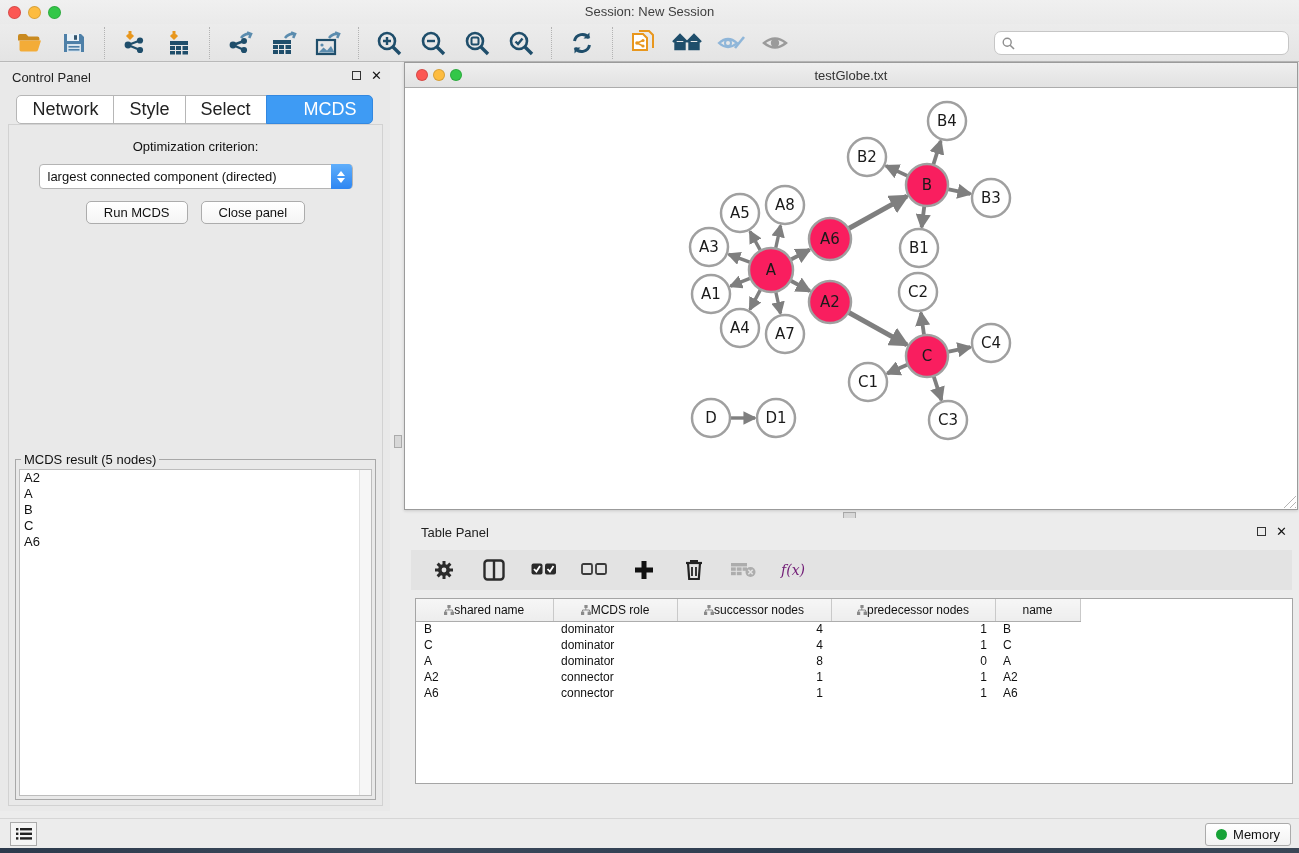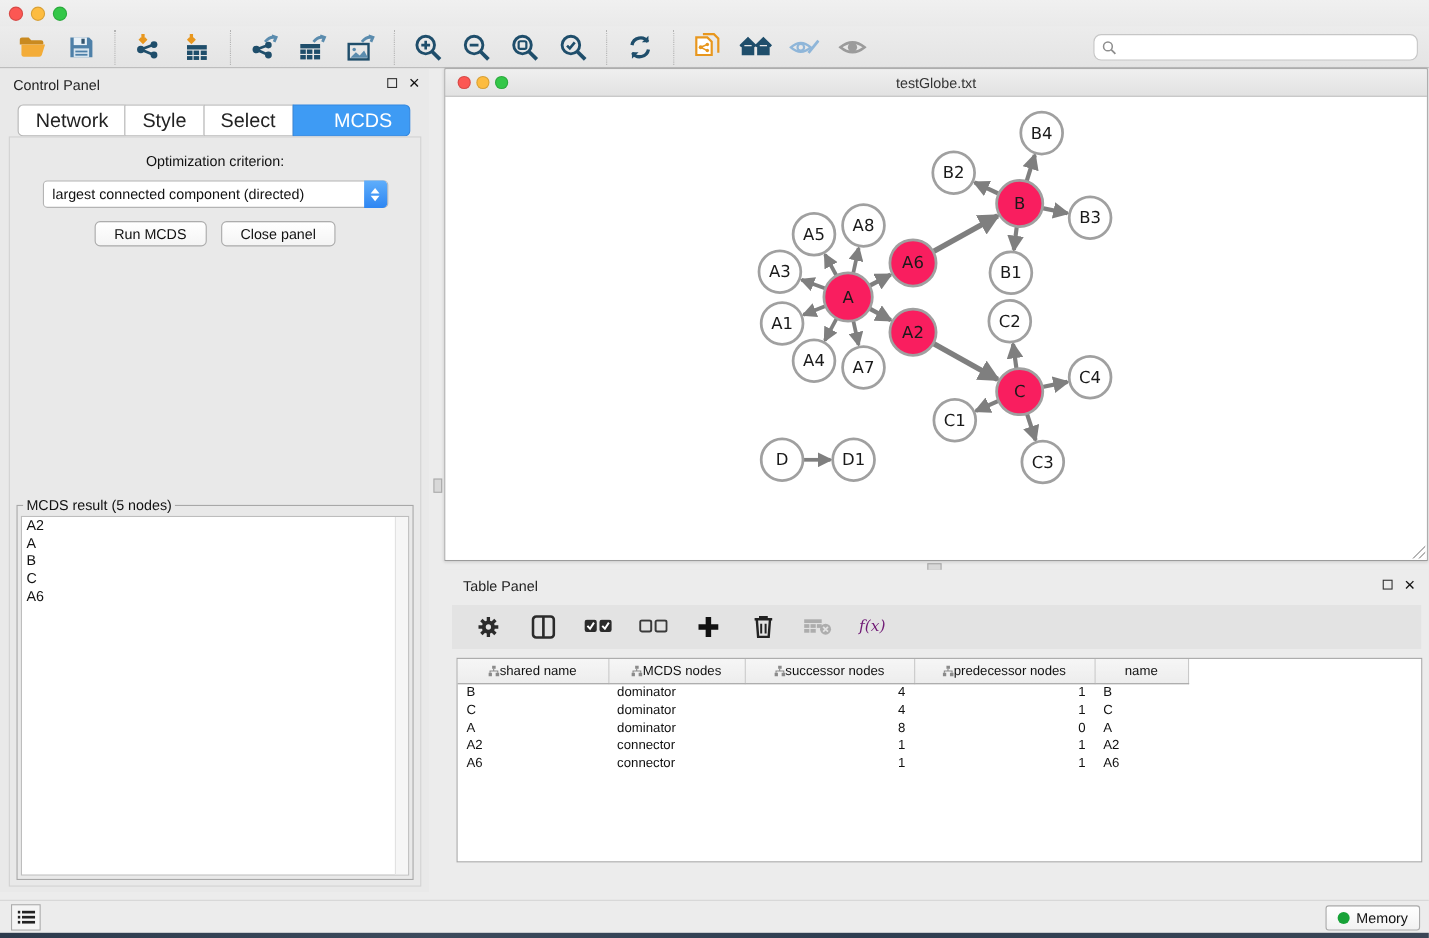--- a/index.html
+++ b/index.html
@@ -111,20 +111,21 @@
 <body>
 
 <div class="app">
 
   <div class="titlebar">
     <div class="lights">
       <div class="light red"></div>
       <div class="light yellow"></div>
       <div class="light green"></div>
     </div>
+    <div class="win-title">Session: New Session</div>
   </div>
 
   <div class="toolbar">
     <div class="tb-group">
       <div class="tb-btn">
         <span>
             <svg width="26" height="22" viewBox="0 0 26 22">
               <path d="M1 4 q0-2 2-2 h6 l2.4 2.5 h9 q2 0 2 2 v2 H1 Z" fill="#C98A20"></path>
               <path d="M2.5 8.5 h21.5 l-3 9.5 q-.5 1.6-2.2 1.6 H4.6 q-1.7 0-2.1-1.6 Z" fill="#F3AC38"></path>
             </svg>
@@ -540,21 +541,21 @@
                   <span>
                     <svg width="10" height="10" viewBox="0 0 10 10">
                       <g fill="#8A8A8A">
                         <rect x="3.4" y="0" width="3.2" height="3"></rect>
                         <rect x="0" y="6.6" width="3.2" height="3.4"></rect>
                         <rect x="6.6" y="6.6" width="3.4" height="3.4"></rect>
                         <path d="M4.8 3 v2 M1.5 6.6 v-1.6 h7 v1.6" stroke="#8A8A8A" stroke-width="1" fill="none"></path>
                       </g>
                     </svg>
                   </span>
-                  <span>MCDS nodes</span>
+                  <span>MCDS role</span>
                 </span>
               </th>
               <th style="width: 154px;">
                 <span class="th-inner">
                   <span>
                     <svg width="10" height="10" viewBox="0 0 10 10">
                       <g fill="#8A8A8A">
                         <rect x="3.4" y="0" width="3.2" height="3"></rect>
                         <rect x="0" y="6.6" width="3.2" height="3.4"></rect>
                         <rect x="6.6" y="6.6" width="3.4" height="3.4"></rect>

